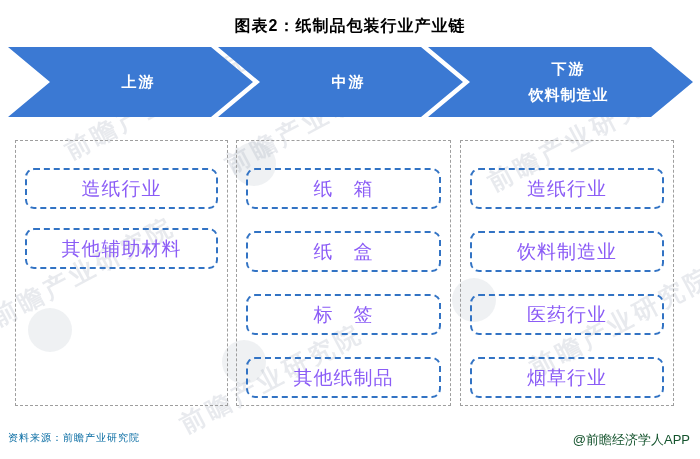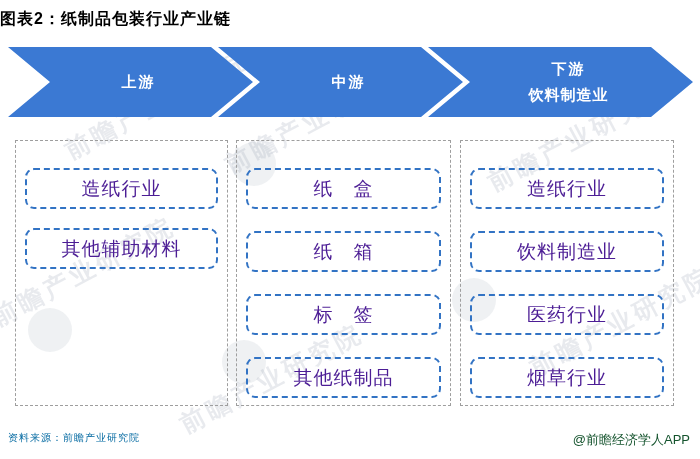--- a/index.html
+++ b/index.html
@@ -1,21 +1,21 @@
 <!DOCTYPE html>
 <html><head>
 <meta charset="utf-8">
 <style>
   html,body{margin:0;padding:0;background:#fff;}
   .canvas{
     position:relative;width:700px;height:459px;background:#ffffff;
     font-family:"Liberation Sans",sans-serif;overflow:hidden;
   }
   .title{
-    position:absolute;top:9px;left:0;width:100%;text-align:left;
+    position:absolute;top:16px;left:0;width:100%;text-align:center;
     font-size:16px;font-weight:bold;color:#000;letter-spacing:1px;
   }
   
   .arrow{
     position:absolute;top:47px;height:70px;background:#3b79d3;
     clip-path:polygon(0 0, calc(100% - 42px) 0, 100% 50%, calc(100% - 42px) 100%, 0 100%, 42px 50%);
     color:#fff;display:flex;flex-direction:column;align-items:center;justify-content:center;
     gap:7px;box-sizing:border-box;padding-left:46px;padding-right:30px;
   }
   .arrow .l1{font-size:15px;font-weight:bold;letter-spacing:2px;}
@@ -24,21 +24,21 @@
   .a2{left:218px;width:245px;}
   .a3{left:428px;width:265px;}
   
   .col{position:absolute;top:140px;height:266px;border:1px dashed #9e9e9e;box-sizing:border-box;background:transparent;}
   .col1{left:15px;width:213px;}
   .col2{left:236px;width:215px;}
   .col3{left:460px;width:214px;}
   .item{
     margin:0 9px 22px 9px;height:37px;border:2px dashed #3273c4;border-radius:9px;
     display:flex;align-items:center;justify-content:center;
-    font-size:19px;color:#4c1d95;font-family:Liberation Sans, sans-serif;letter-spacing:1px;
+    font-size:19px;color:#8b5cf6;font-family:Liberation Sans, sans-serif;letter-spacing:1px;
     background:transparent;
   }
   .col .item:first-child{margin-top:27px;}
   .col1 .item{margin-bottom:19px;}
   
   .src{position:absolute;left:8px;top:431px;font-size:10px;color:#0369a1;letter-spacing:1px;}
   .credit{position:absolute;right:10px;top:431px;font-size:13px;color:#14532d;}
   
   .wm{
     position:absolute;font-size:25px;font-weight:bold;white-space:nowrap;
@@ -77,22 +77,22 @@
     <div class="l1">下游</div>
     <div class="l2">饮料制造业</div>
   </div>
 
   <div class="col col1">
     <div class="item">造纸行业</div>
     <div class="item">其他辅助材料</div>
   </div>
 
   <div class="col col2">
+    <div class="item">纸　箱</div>
     <div class="item">纸　盒</div>
-    <div class="item">纸　箱</div>
     <div class="item">标　签</div>
     <div class="item">其他纸制品</div>
   </div>
 
   <div class="col col3">
     <div class="item">造纸行业</div>
     <div class="item">饮料制造业</div>
     <div class="item">医药行业</div>
     <div class="item">烟草行业</div>
   </div>

